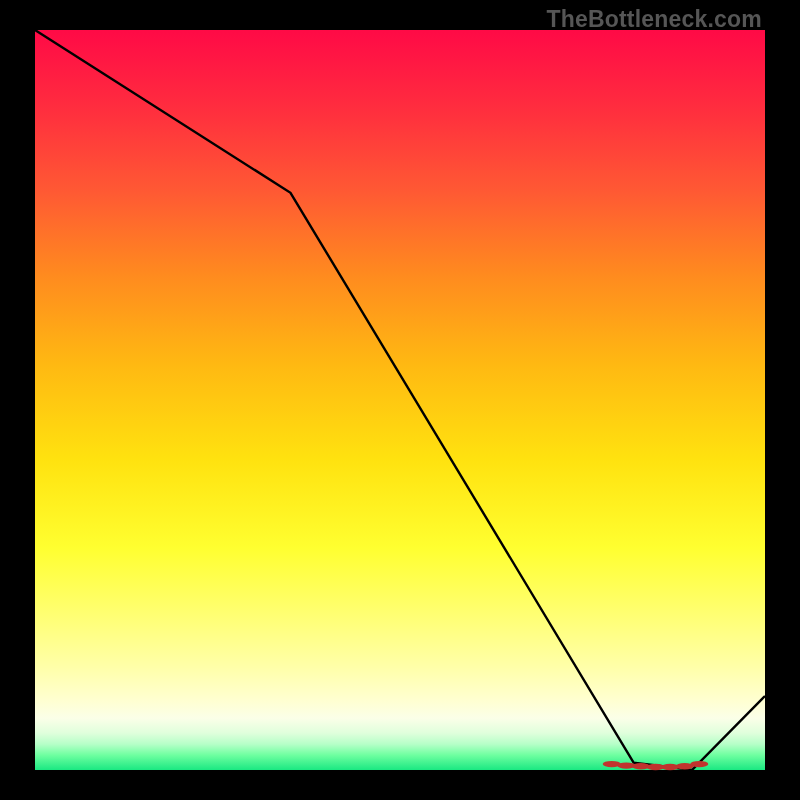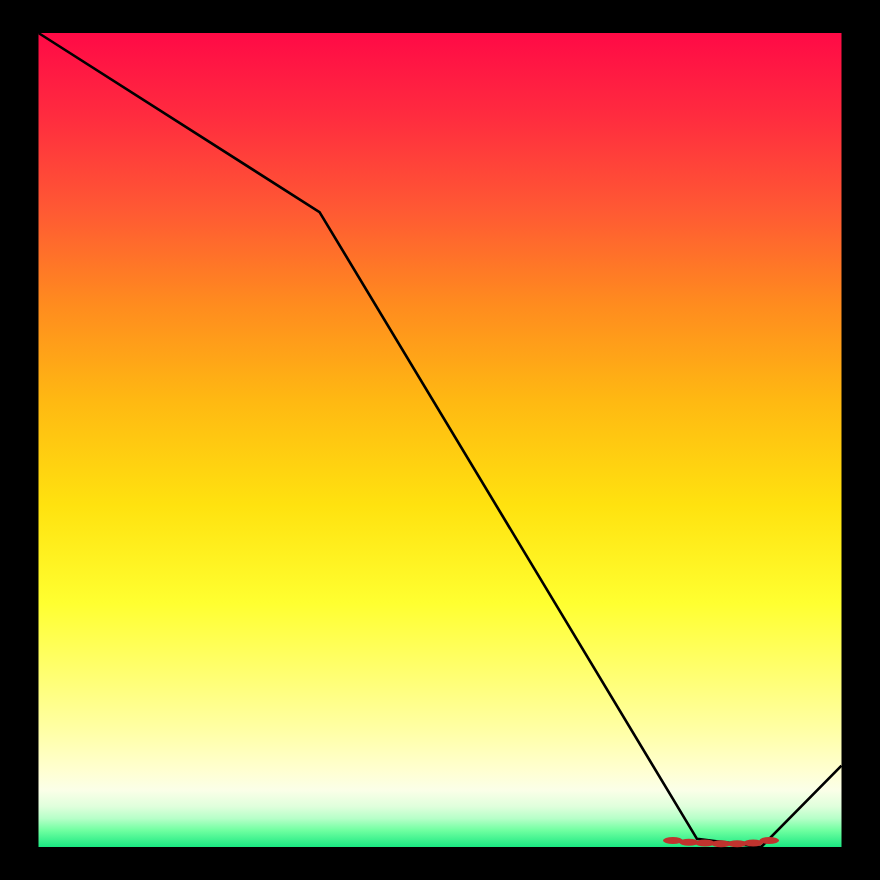--- a/index.html
+++ b/index.html
@@ -54,20 +54,21 @@
     position: absolute;
     left: 0;
     top: 0;
   }
 </style>
 </head>
 <body>
 
 <div class="frame">
 
+  <div class="watermark">TheBottleneck.com</div>
 
   <div class="plot-area"></div>
 
   <svg class="overlay" width="800" height="800">
     <g>
       <path id="curve-path" fill="none" stroke="#000000" stroke-width="2.4" d="M35.0 30.0 L290.5 192.8 L633.6 762.6 L692.0 770.0 L765.0 696.0"></path>
     </g>
     <g id="markers-group">
         <ellipse cx="611.7" cy="764.1" rx="9" ry="3.2" fill="#c0332e"></ellipse>
         <ellipse cx="626.3" cy="765.6" rx="9" ry="3.2" fill="#c0332e"></ellipse>

